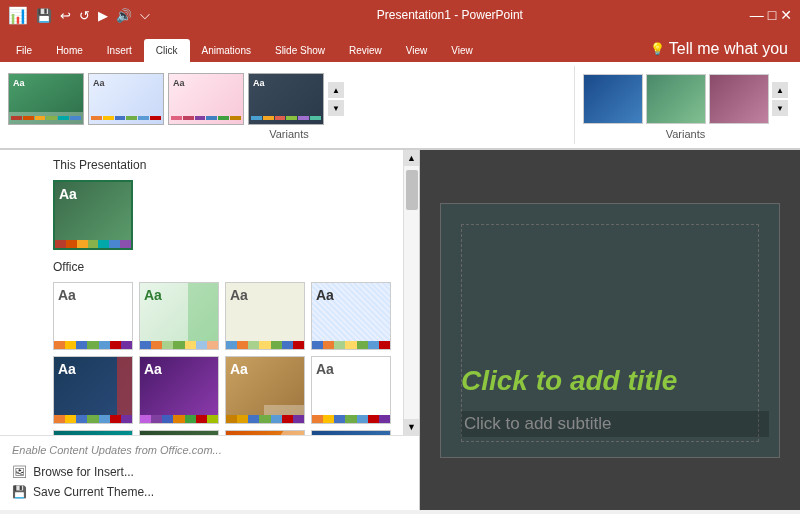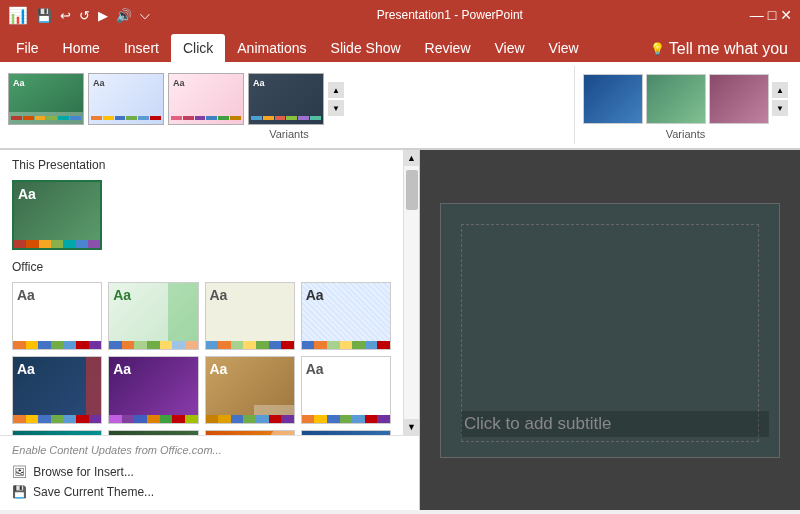--- a/index.html
+++ b/index.html
@@ -22,21 +22,21 @@
     .ribbon-tabs {
       background: #b83c2e;
       height: 32px;
       display: flex;
       align-items: flex-end;
       padding: 0 4px;
     }
     .ribbon-tab {
       padding: 6px 12px;
       color: white;
-      font-size: 14px;
+      font-size: 10px;
       cursor: pointer;
       border-radius: 3px 3px 0 0;
     }
     .ribbon-tab.active {
       background: #fff;
       color: #333;
     }
 
     
     .main-content {
@@ -329,21 +329,21 @@
         <div style="width:16px;height:16px;background:#e0e0e0;display:flex;align-items:center;justify-content:center;cursor:pointer;font-size:8px;">▼</div>
       </div>
     </div>
     <div style="font-size:11px;color:#555;text-align:center;padding-bottom:4px;">Variants</div>
   </div>
 </div>
 
 <div class="main-content">
 
   <div class="themes-panel">
-    <div style="display:flex;flex:1;overflow:hidden;">
+    <div style="display:flex;flex:1;overflow:hidden;margin-left:41px;">
       <div class="themes-panel-inner">
 
         <div class="panel-section-title">This Presentation</div>
         <div class="theme-grid" style="grid-template-columns: repeat(4,1fr); margin-bottom:10px;">
           <div class="theme-card selected" style="border:2px solid #217346;">
             <div class="theme-preview" style="background:linear-gradient(135deg,#3a6a4a,#5a9a6a);">
               <div style="padding:4px 4px 0;font-size:14px;font-weight:bold;color:white;">Aa</div>
             </div>
             <div class="theme-color-bar">
               <span style="background:#b83c2e;"></span>
@@ -524,16 +524,17 @@
       <div class="panel-footer-link">
         <span>💾</span>
         <span>Save Current Theme...</span>
       </div>
     </div>
   </div>
 
   <div class="slide-area">
     <div class="slide-canvas">
       <div class="slide-dashed-border"></div>
+      <div class="slide-title-text">Click to add title</div>
       <div class="slide-subtitle-text">Click to add subtitle</div>
     </div>
   </div>
 </div>
 
 </body></html>

